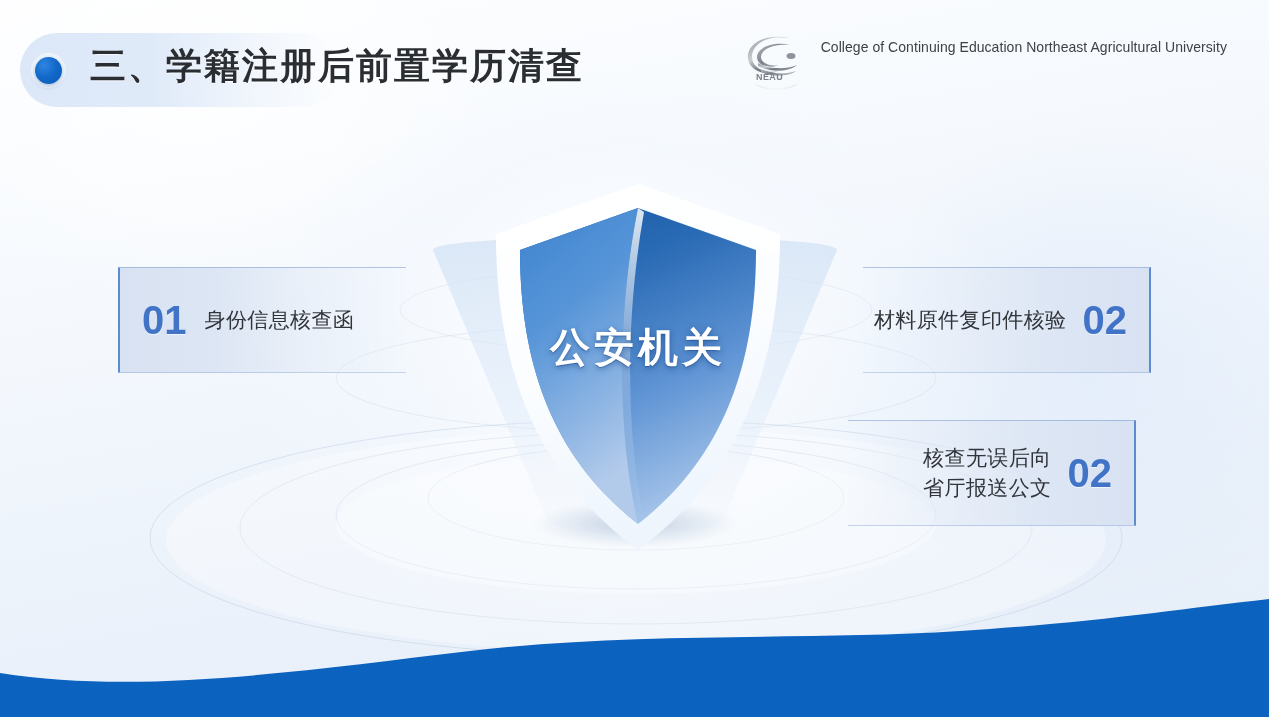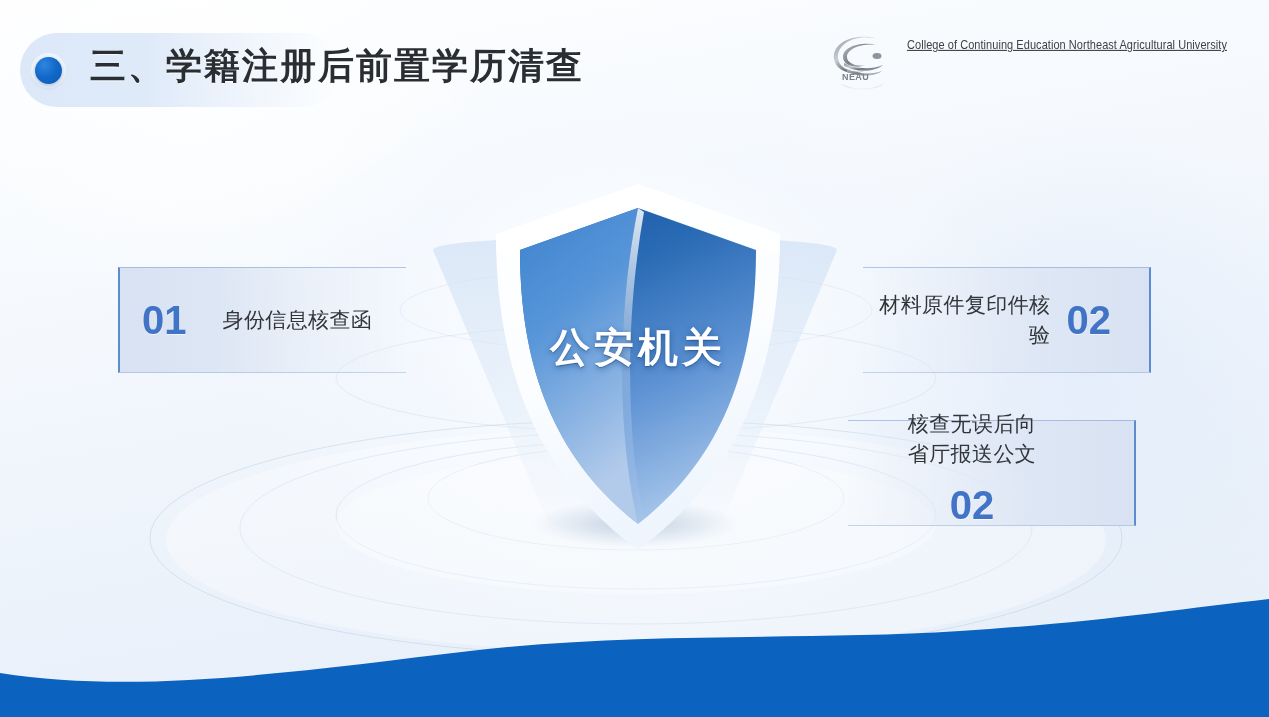--- a/index.html
+++ b/index.html
@@ -79,27 +79,26 @@
   .logo-cn {
     font-size: 23px;
     font-weight: bold;
     letter-spacing: 0.5px;
     color: #1b1d20;
     white-space: nowrap;
     line-height: 1.18;
   }
   .logo-en {
     margin-top: 3px;
-    font-size: 11px;
+    font-size: 14px;
     color: #3d4246;
     white-space: nowrap;
     letter-spacing: 0.05px;
     transform: scaleY(1.08);
     transform-origin: left top;
-    text-decoration: underline;
   }
 
   
   .rings { position: absolute; left: 0; top: 0; width: 1269px; height: 717px; pointer-events: none; }
 
   
   .funnel {
     position: absolute;
     left: 425px; top: 228px;
     width: 420px; height: 330px;
@@ -149,43 +148,42 @@
 
   
   .item-left {
     background: linear-gradient(90deg, #d8e2f2 0%, #dde6f4 34%, rgba(226,234,246,0.55) 66%, rgba(232,239,249,0.05) 100%);
     border-top: 1px solid rgba(124,158,209,0.55);
     border-bottom: 1px solid rgba(124,158,209,0.40);
     border-left: 2px solid #5b8ccf;
     border-right: none;
     padding-left: 22px;
     justify-content: flex-start;
-    gap: 18px;
   }
   .item-left .item-num { order: 1; }
   .item-left .item-text { order: 2; margin-left: 18px; }
 
   
   .item-right {
     background: linear-gradient(270deg, #d8e2f2 0%, #dde6f4 34%, rgba(226,234,246,0.55) 66%, rgba(232,239,249,0.05) 100%);
     border-top: 1px solid rgba(124,158,209,0.55);
     border-bottom: 1px solid rgba(124,158,209,0.40);
     border-right: 2px solid #5b8ccf;
     border-left: none;
-    padding-right: 38px;
+    padding-right: 22px;
     justify-content: flex-end;
     gap: 16px;
   }
   .item-right .item-text { order: 1; text-align: right; }
   .item-right .item-num { order: 2; }
 
   .item-01 { left: 118px; top: 267px; width: 288px; }
   .item-02 { right: 118px; top: 267px; width: 288px; }
   .item-03 { left: 133px; top: 420px; width: 288px; }
-  .item-04 { right: 133px; top: 420px; width: 288px; flex-direction: column; }
+  .item-04 { right: 133px; top: 420px; width: 288px; }
 
   
   .wave { position: absolute; left: 0; bottom: 0; width: 1269px; height: 130px; }
 </style>
 </head>
 <body>
 
 <div class="slide">
 
   <div class="bloom bloom-b"></div>

